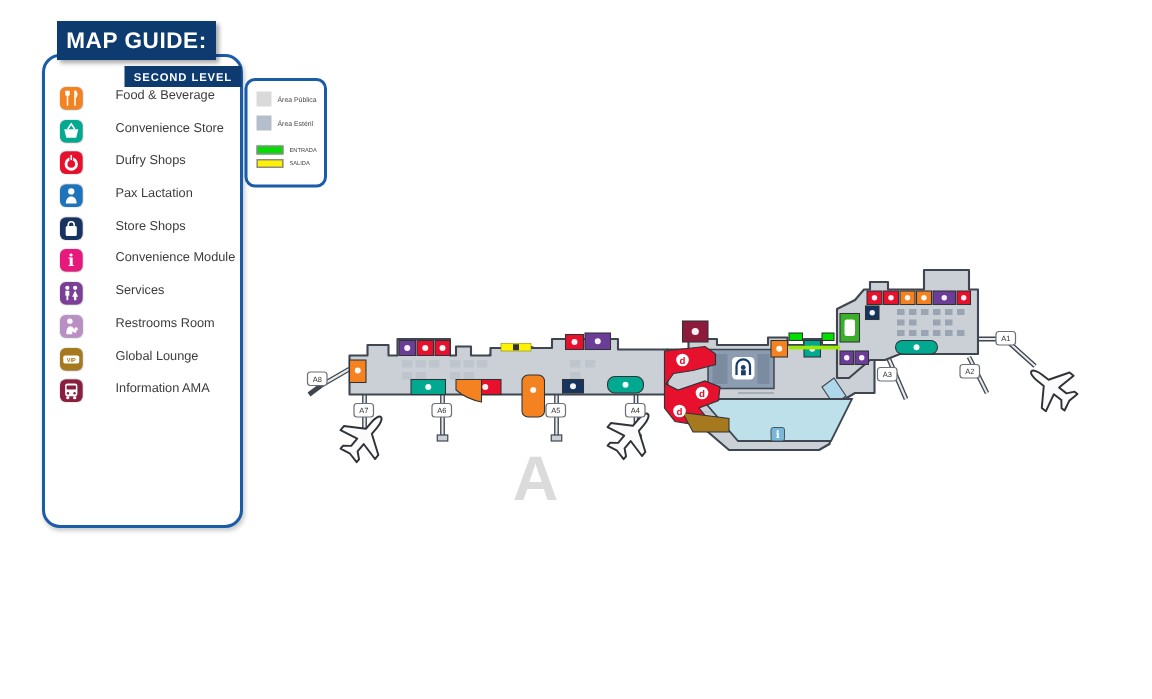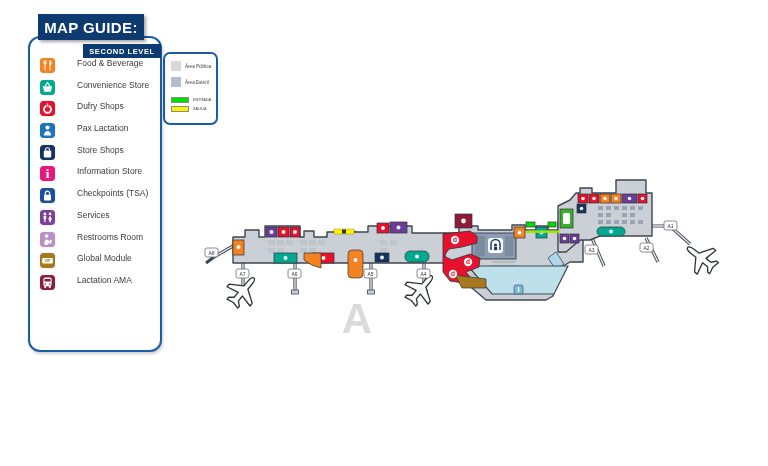--- a/index.html
+++ b/index.html
@@ -98,30 +98,21 @@
           </svg>
       </span>
       <span class="lbl">Store Shops</span>
     </li>
     <li class="item">
       <span class="ic" style="background-color: rgb(232, 25, 125);">
         <svg width="15" height="15" viewBox="0 0 15 15">
             <text x="7.5" y="11.6" font-size="11" font-family="DejaVu Serif, serif" font-weight="bold" fill="#fff" text-anchor="middle">i</text>
           </svg>
       </span>
-      <span class="lbl">Information Store</span>
-    </li>
-    <li class="item">
-      <span class="ic" style="background-color: rgb(30, 79, 156);">
-        <svg width="15" height="15" viewBox="0 0 15 15">
-            <path d="M5.3 7V5.4a2.2 2.2 0 0 1 4.4 0V7" fill="none" stroke="#fff" stroke-width="1.2"></path>
-            <rect x="4" y="6.8" width="7" height="5.8" rx="1" fill="#fff"></rect>
-          </svg>
-      </span>
-      <span class="lbl">Checkpoints (TSA)</span>
+      <span class="lbl">Convenience Module</span>
     </li>
     <li class="item">
       <span class="ic" style="background-color: rgb(124, 63, 152);">
         <svg width="15" height="15" viewBox="0 0 15 15">
             <circle cx="4.9" cy="3.9" r="1.4" fill="#fff"></circle>
             <path d="M3.6 5.8h2.6v3.4h-.7v3H4.3v-3h-.7z" fill="#fff"></path>
             <circle cx="10.1" cy="3.9" r="1.4" fill="#fff"></circle>
             <path d="M10.1 5.6l2 4.2h-1.2v2.4H9.3V9.8H8.1z" fill="#fff"></path>
           </svg>
       </span>
@@ -137,34 +128,34 @@
       </span>
       <span class="lbl">Restrooms Room</span>
     </li>
     <li class="item">
       <span class="ic" style="background-color: rgb(166, 121, 30);">
         <svg width="15" height="15" viewBox="0 0 15 15">
             <rect x="2.2" y="5" width="10.6" height="5.4" rx="1.2" fill="#fff"></rect>
             <text x="7.5" y="9.2" font-size="3.8" font-weight="bold" fill="#A6791E" text-anchor="middle">VIP</text>
           </svg>
       </span>
-      <span class="lbl">Global Module</span>
+      <span class="lbl">Global Lounge</span>
     </li>
     <li class="item">
       <span class="ic" style="background-color: rgb(138, 30, 63);">
         <svg width="15" height="15" viewBox="0 0 15 15">
             <rect x="3.4" y="2.6" width="8.2" height="8.6" rx="1.6" fill="#fff"></rect>
             <rect x="4.4" y="4" width="6.2" height="2.6" rx=".5" fill="#8A1E3F"></rect>
             <circle cx="5.3" cy="9.2" r=".8" fill="#8A1E3F"></circle>
             <circle cx="9.7" cy="9.2" r=".8" fill="#8A1E3F"></circle>
             <circle cx="5.2" cy="12.1" r="1.1" fill="#fff"></circle>
             <circle cx="9.8" cy="12.1" r="1.1" fill="#fff"></circle>
           </svg>
       </span>
-      <span class="lbl">Lactation AMA</span>
+      <span class="lbl">Information AMA</span>
     </li>
   </ul>
 
   <div class="mini">
     <div class="mrow">
       <span class="sq" style="background-color: rgb(217, 217, 217);"></span>
       <span class="mlbl">Área Pública</span>
     </div>
     <div class="mrow">
       <span class="sq" style="background-color: rgb(180, 190, 204);"></span>

